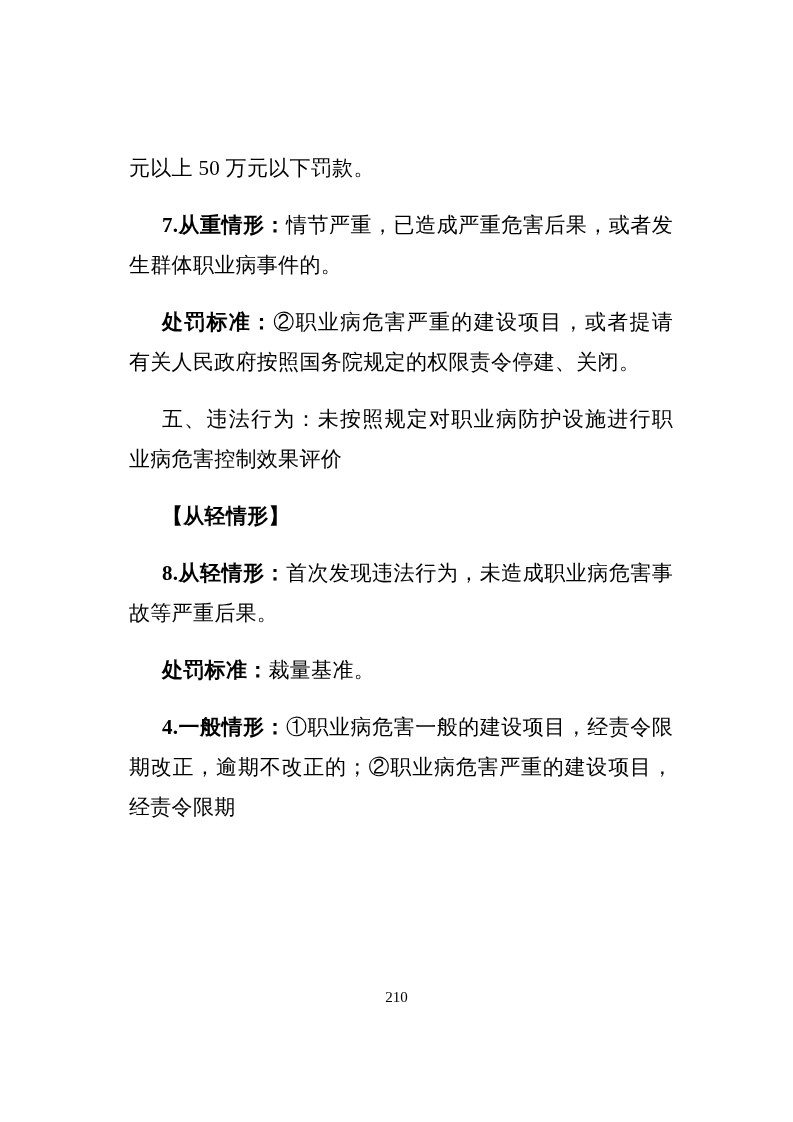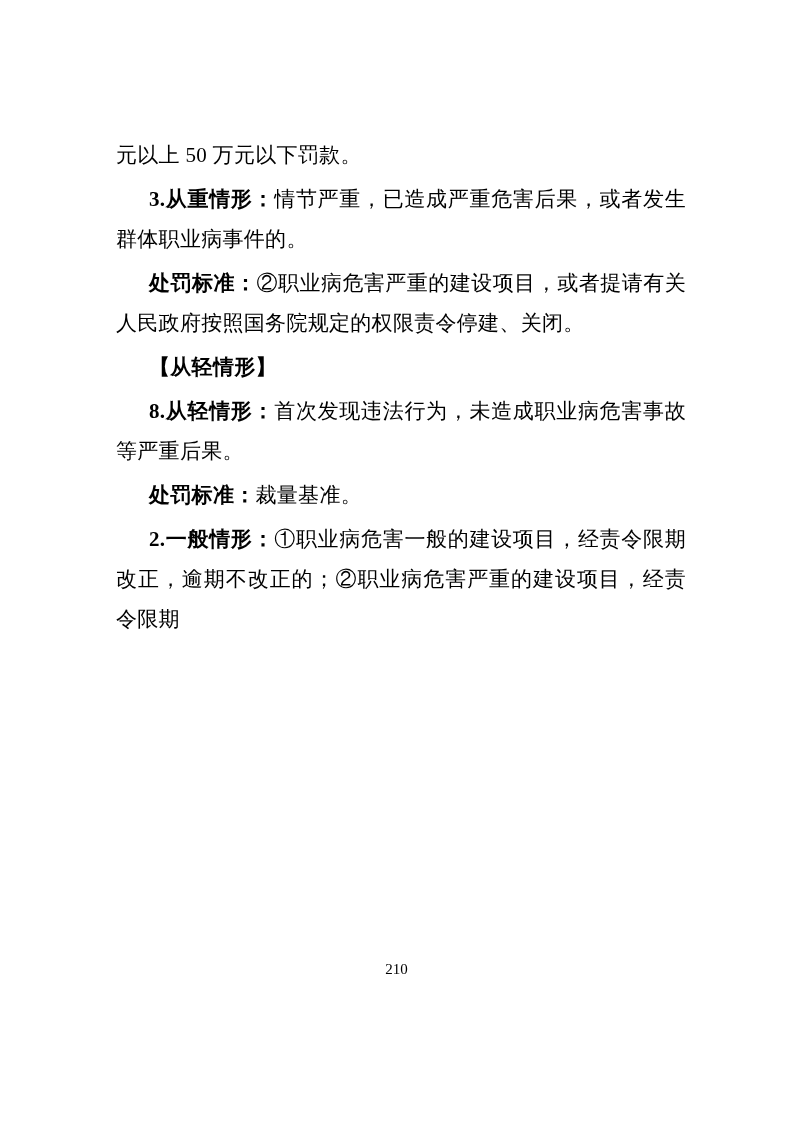--- a/index.html
+++ b/index.html
@@ -20,63 +20,64 @@
     position: absolute;
     left: 112px;
     top: 131px;
     width: 578px;
     font-size: 21px;
     line-height: 40px;
     text-align: justify;
     letter-spacing: 0.3px;
   }
   .para {
-    margin: 4px;
+    margin: 17px;
     padding: 0;
     text-indent: 33px;
   }
   .para.no-indent {
     text-indent: 0;
   }
   .b {
     font-weight: bold;
   }
   .footer {
     position: absolute;
-    top: 959px;
+    top: 987px;
     left: 0;
     width: 793px;
     text-align: center;
     font-size: 15px;
     line-height: 20px;
   }
 </style>
 </head>
 <body>
 
 <div class="page">
 
   <div class="content">
 
     <p class="para no-indent"><span>元以上 50 万元以下罚款。</span></p>
 
-    <p class="para"><span class="b">3.从重情形：</span><span>情节严重，已造成严重危害后果，或者发生群体职业病事件的。</span></p>
+    <p class="para"><span class="b">7.从重情形：</span><span>情节严重，已造成严重危害后果，或者发生群体职业病事件的。</span></p>
 
     <p class="para"><span class="b">处罚标准：</span><span>②职业病危害严重的建设项目，或者提请有关人民政府按照国务院规定的权限责令停建、关闭。</span></p>
 
+    <p class="para"><span>五、违法行为：未按照规定对职业病防护设施进行职业病危害控制效果评价</span></p>
 
 
 
     <p class="para"><span class="b">【从轻情形】</span></p>
 
     <p class="para"><span class="b">8.从轻情形：</span><span>首次发现违法行为，未造成职业病危害事故等严重后果。</span></p>
 
     <p class="para"><span class="b">处罚标准：</span><span>裁量基准。</span></p>
 
-    <p class="para"><span class="b">2.一般情形：</span><span>①职业病危害一般的建设项目，经责令限期改正，逾期不改正的；②职业病危害严重的建设项目，经责令限期</span></p>
+    <p class="para"><span class="b">4.一般情形：</span><span>①职业病危害一般的建设项目，经责令限期改正，逾期不改正的；②职业病危害严重的建设项目，经责令限期</span></p>
 
   </div>
 
   <div class="footer">
     <span>210</span>
   </div>
 
 </div>
 
 </body></html>

